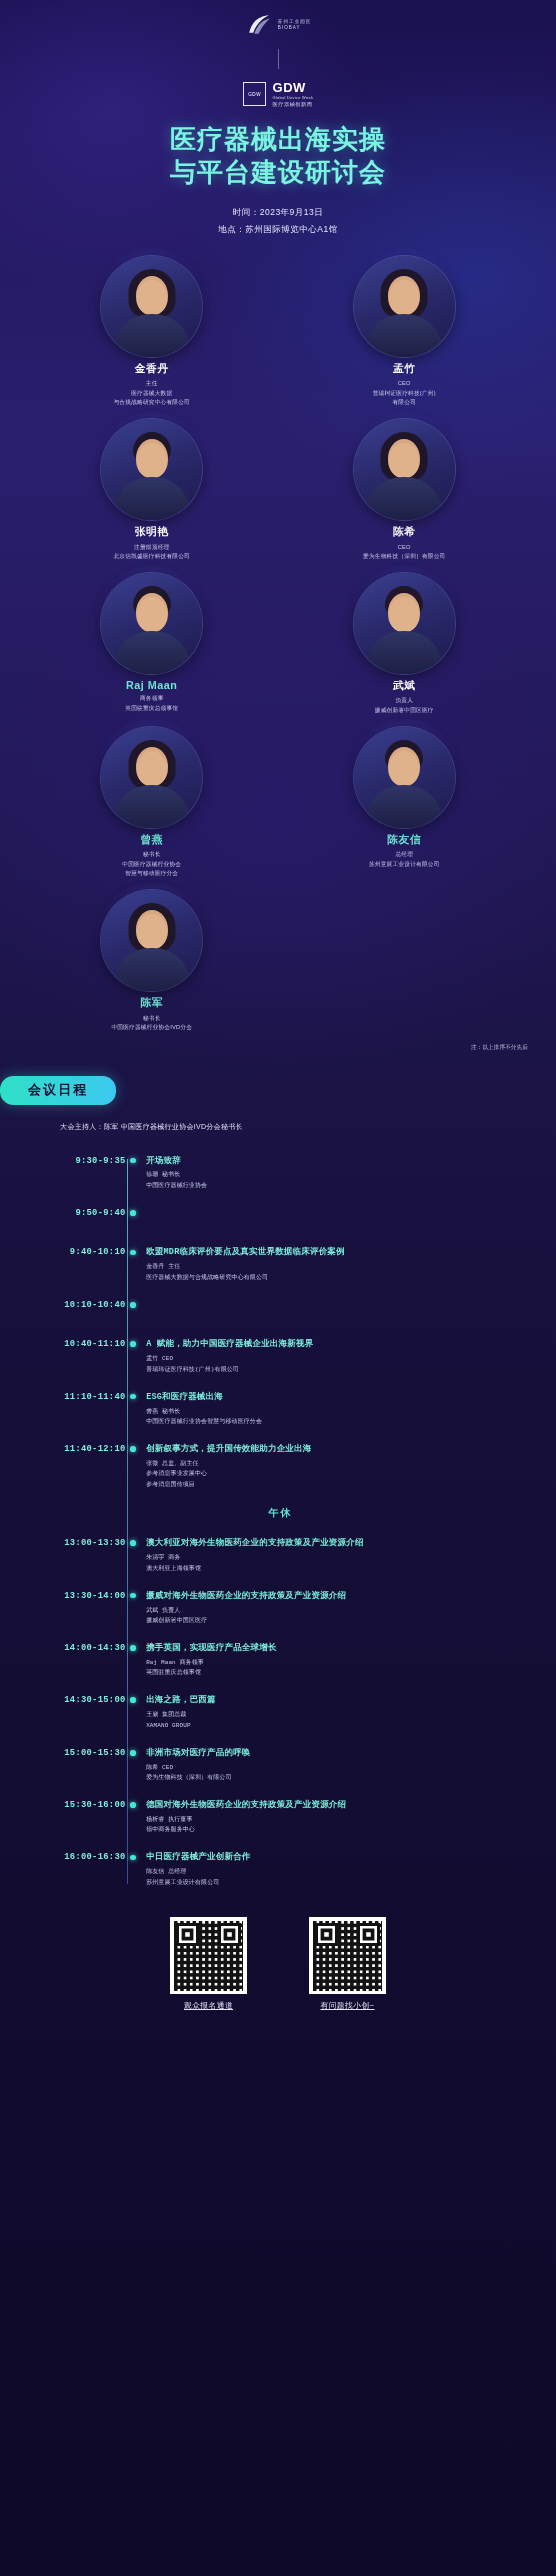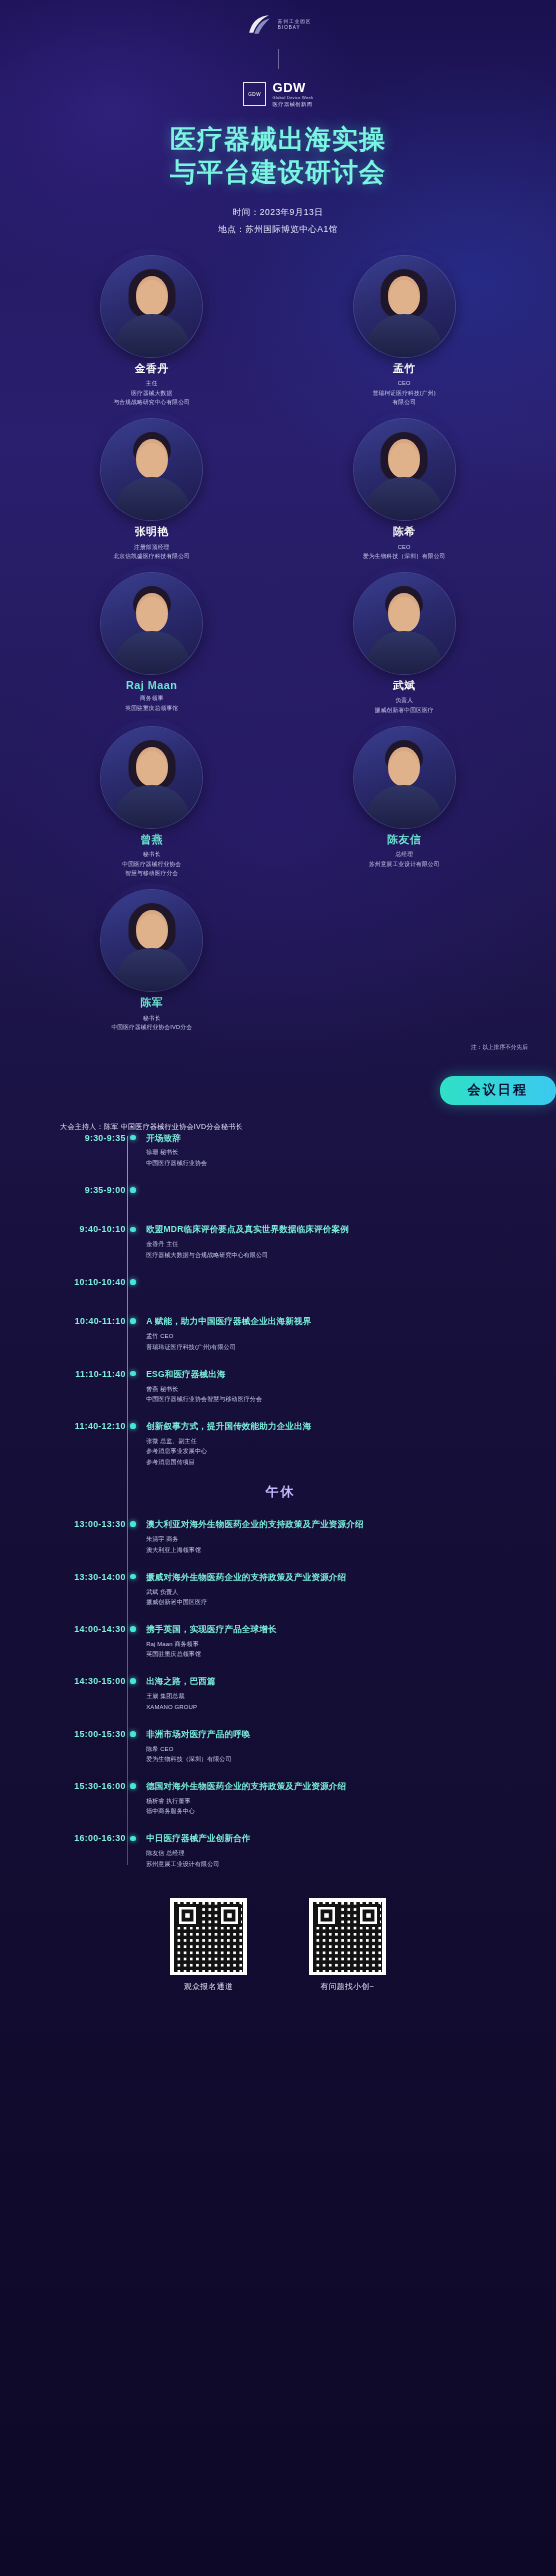--- a/index.html
+++ b/index.html
@@ -216,21 +216,21 @@
     margin: 11.3px auto 0;
     text-align: right;
     font-size: 5.7px;
     color: #bfc3e4;
     padding-right: 5.2px;
   }
 
   
   .agenda-title-wrap {
     margin: 24px auto 8px;
-    text-align: right;
+    text-align: left;
   }
   .agenda-title {
     display: inline-block;
     padding: 5.7px 28px;
     border-radius: 13.4px;
     background: linear-gradient(90deg, #2fe0c6, #3bc9f0);
     color: #0e1033;
     font-size: 13px;
     font-weight: bold;
     letter-spacing: 2.1px;
@@ -240,23 +240,24 @@
     width: 443px;
     margin: 16.5px auto 0;
     font-size: 7px;
     color: #dfe2fa;
     letter-spacing: 0.3px;
     padding-left: 7.2px;
   }
 
   .timeline {
     width: 464px;
-    margin: 0 auto 0;
+    margin: 23px auto 0;
     position: relative;
     padding-left: 5.2px;
+    font-family: Liberation Mono, monospace;
   }
   .rail {
     position: absolute;
     left: 84px;
     top: 4.1px;
     bottom: 4.1px;
     width: 1px;
     background: linear-gradient(180deg, rgba(110,230,220,0.75), rgba(90,140,255,0.5));
   }
   .slot {
@@ -307,23 +308,23 @@
     margin-bottom: 3.1px;
   }
   .slot-person {
     font-size: 6px;
     color: #c7cbeb;
     line-height: 1.75;
     letter-spacing: 0.1px;
   }
   .lunch {
     text-align: center;
-    font-size: 13px;
+    font-size: 10px;
     font-weight: bold;
-    color: #c4b5fd;
+    color: #5eead4;
     letter-spacing: 2.1px;
     margin: 3.1px 0 17.5px;
     padding-left: 0;
   }
 
   
   .qr-row {
     margin: 29px auto 0;
     width: 361px;
     display: flex;
@@ -358,20 +359,21 @@
     background: #fff;
     box-shadow: inset 0 0 0 2.6px #fff, inset 0 0 0 6.2px #000;
   }
   .qr-inner::before { left: 2.1px; top: 2.1px; }
   .qr-inner::after { right: 2.1px; top: 2.1px; }
   .qr-label {
     margin-top: 7.2px;
     font-size: 7.7px;
     color: #e6e8fb;
     letter-spacing: 0.5px;
+    text-decoration: underline;
   }
   .bottom-pad { height: 36px; }
 </style>
 </head>
 <body>
 
 <div class="header">
   <div class="logos">
     <div class="logo-left">
       <div class="logo-mark">
@@ -579,21 +581,21 @@
       <div class="dot"></div>
       <div class="slot-body">
         <div class="slot-topic">开场致辞</div>
         <div class="slot-person">
           <div>徐珊  秘书长</div>
           <div>中国医疗器械行业协会</div>
         </div>
       </div>
     </div>
     <div class="slot">
-      <div class="slot-time">9:35-9:00</div>
+      <div class="slot-time">9:50-9:40</div>
       <div class="dot"></div>
     </div>
     <div class="slot">
       <div class="slot-time">9:40-10:10</div>
       <div class="dot"></div>
       <div class="slot-body">
         <div class="slot-topic">欧盟MDR临床评价要点及真实世界数据临床评价案例</div>
         <div class="slot-person">
           <div>金香丹  主任</div>
           <div>医疗器械大数据与合规战略研究中心有限公司</div>

